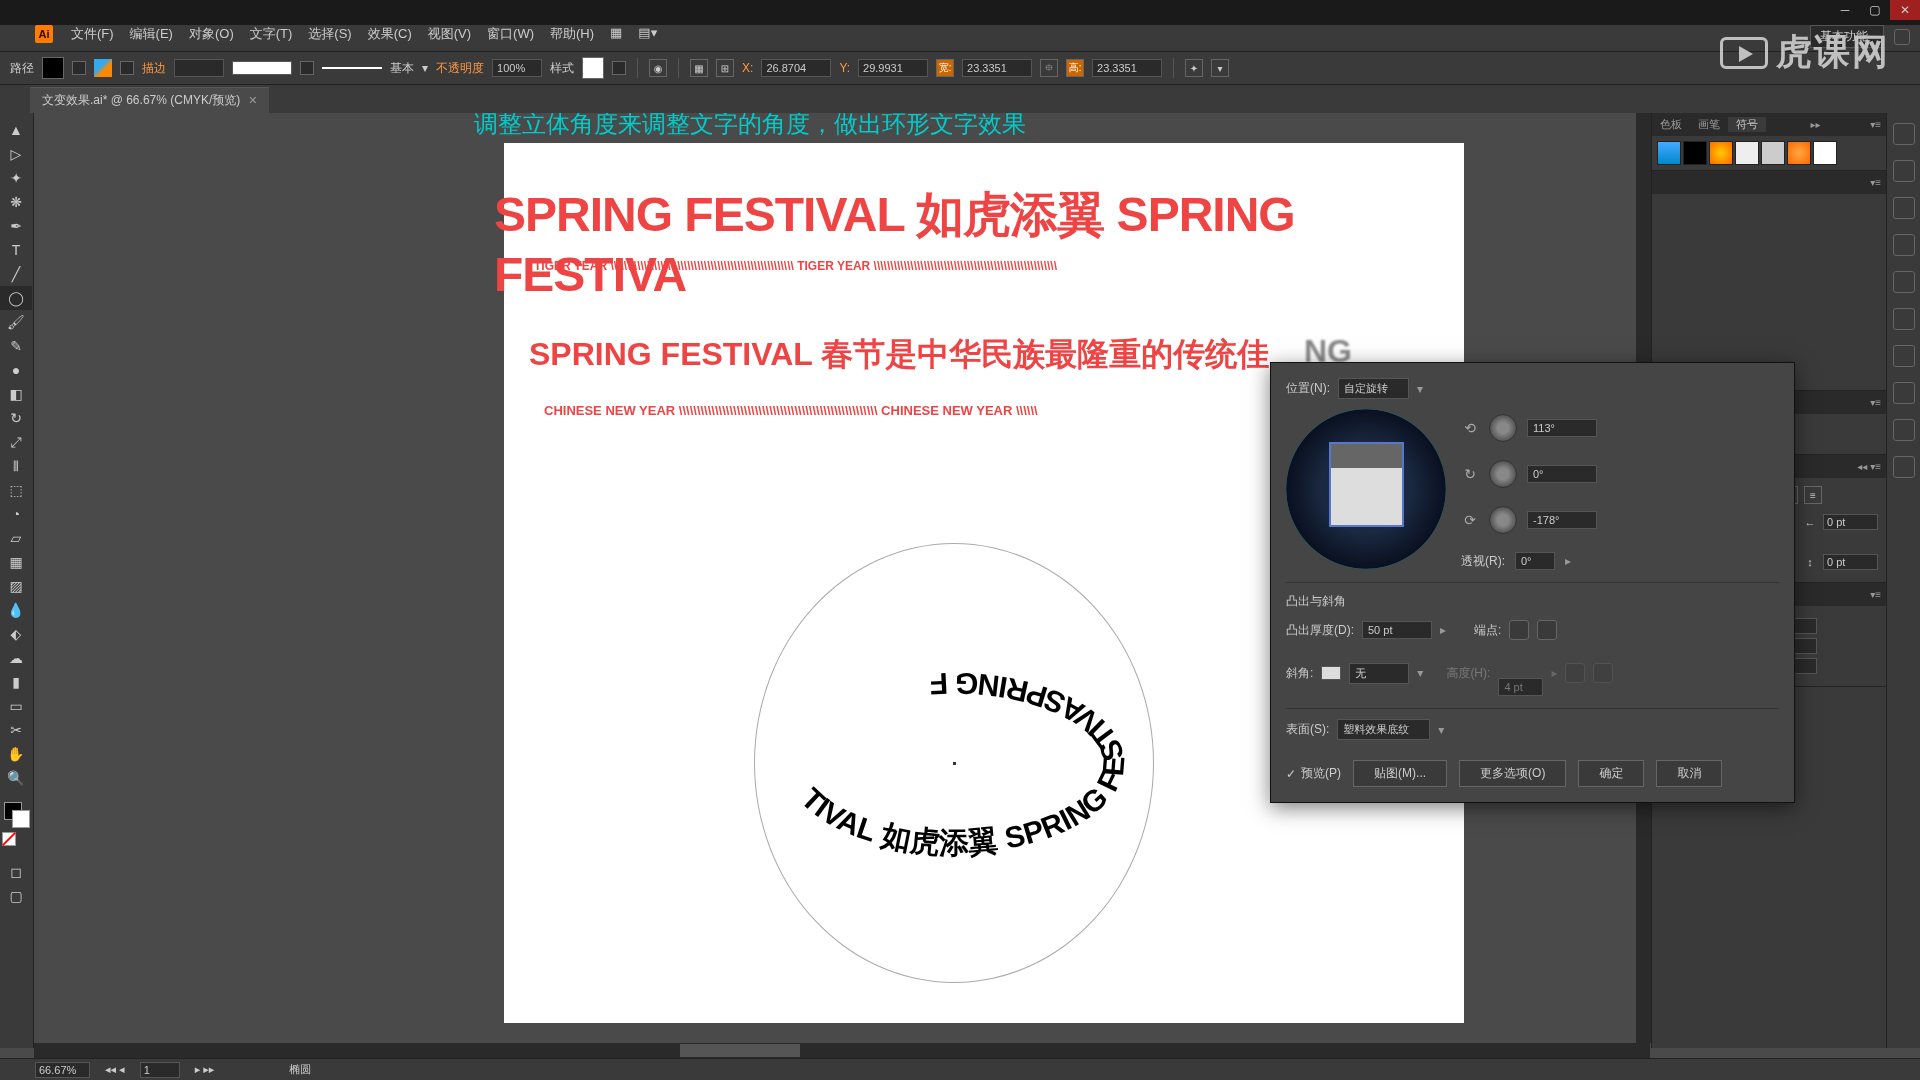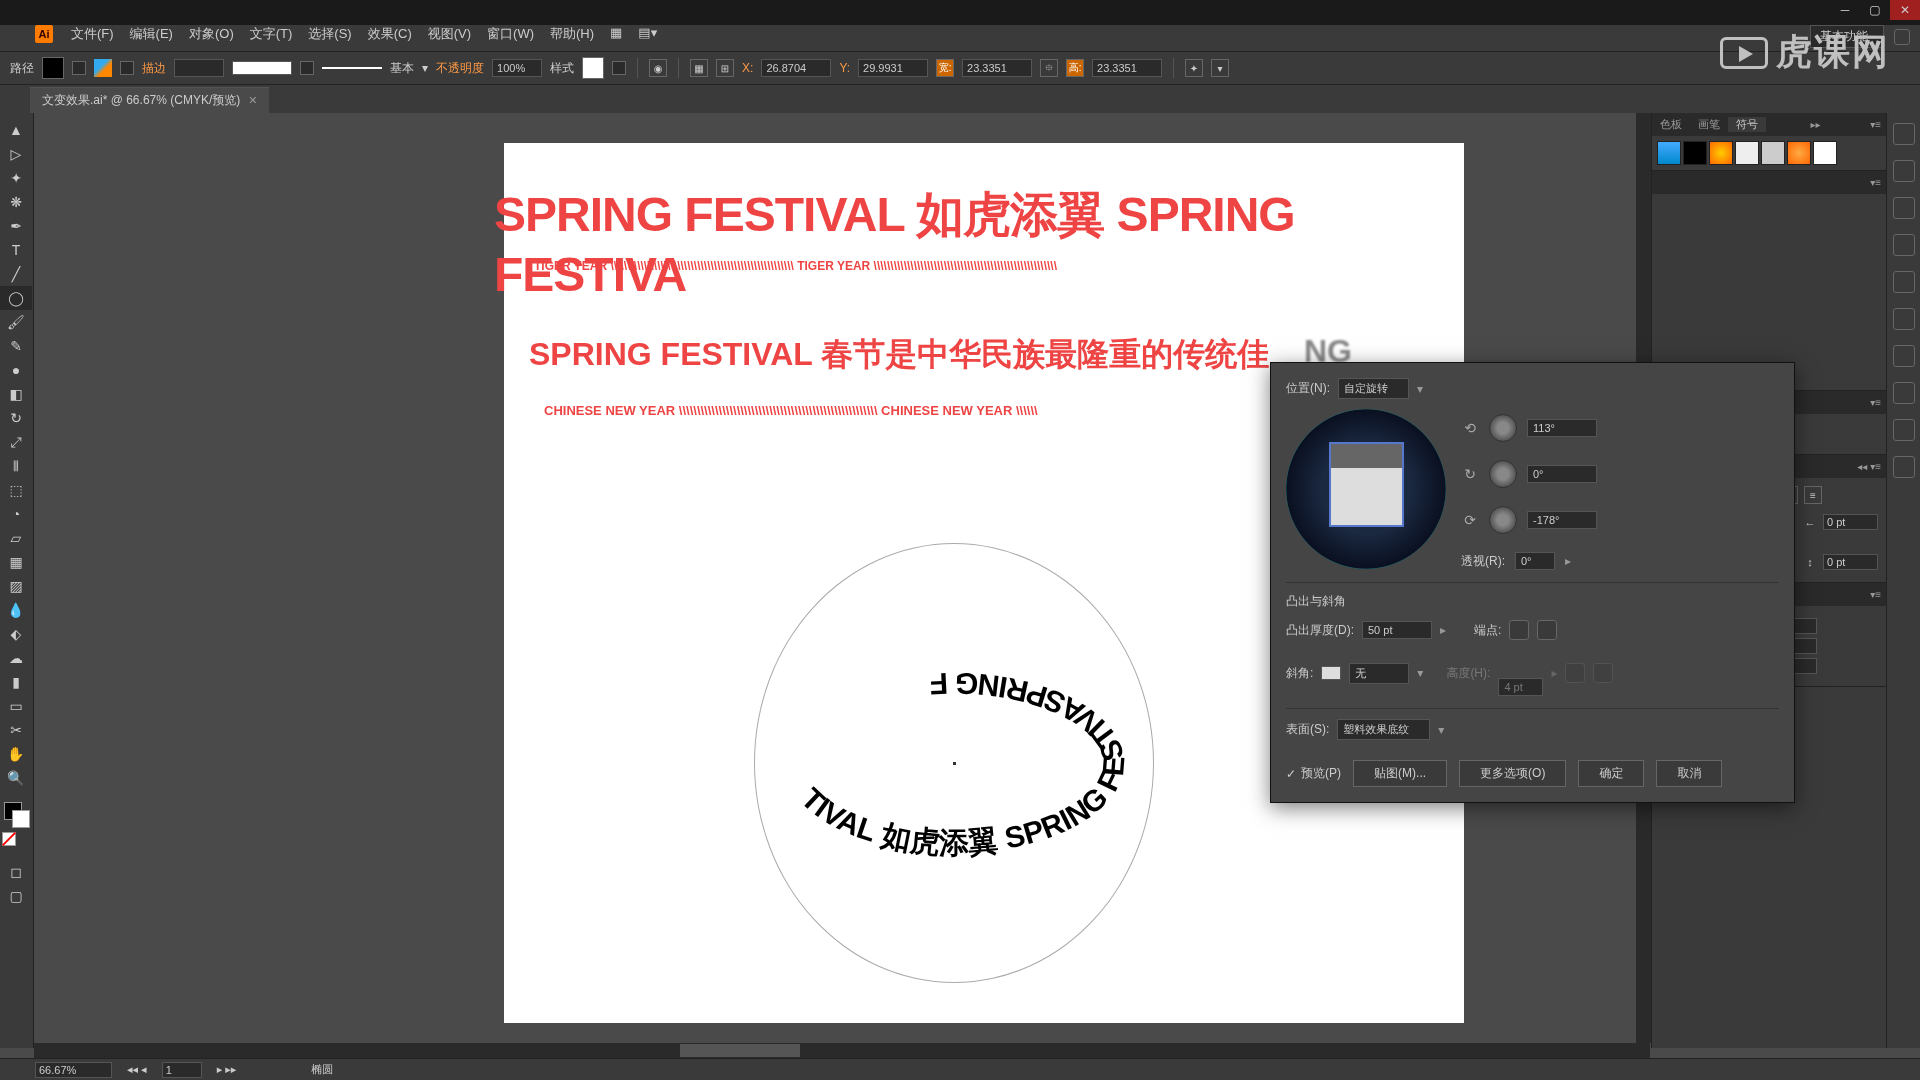--- a/index.html
+++ b/index.html
@@ -83,21 +83,21 @@
 .rot-controls{display:flex;flex-direction:column;gap:18px;padding-top:5px}
 .rot-row{display:flex;align-items:center;gap:10px}
 .rot-ico{width:18px;height:18px;display:flex;align-items:center;justify-content:center;color:#aaa;font-size:14px}
 .rot-dial{width:28px;height:28px;border-radius:50%;background:radial-gradient(circle,#888 30%,#555 70%);border:1px solid #333}
 .dlg-section{border-top:1px solid #333;margin-top:12px;padding-top:10px}
 .dlg-buttons{display:flex;gap:12px;justify-content:flex-start;margin-top:20px;align-items:center}
 .dlg-btn{background:#3a3a3a;border:1px solid #666;color:#ccc;padding:4px 20px;font-size:12px;cursor:pointer}
 .dlg-chk{display:flex;align-items:center;gap:5px}
 .bevel-btn{width:20px;height:20px;border:1px solid #666;background:#3a3a3a;border-radius:3px}
 .statusbar{position:absolute;bottom:0;left:0;right:0;height:22px;background:#3a3a3a;border-top:1px solid #222;display:flex;align-items:center;padding:0 35px;font-size:11px;color:#ccc;gap:15px}
-.sb-input{background:#2a2a2a;border:1px solid #555;color:#ccc;padding:1px 3px;width:77px;font-size:11px}
+.sb-input{background:#2a2a2a;border:1px solid #555;color:#ccc;padding:1px 3px;width:55px;font-size:11px}
 .watermark{position:absolute;right:30px;top:28px;font-size:36px;color:#c0c0c0;font-weight:bold;letter-spacing:2px;z-index:200;display:flex;align-items:center;gap:8px}
 .wm-ico{width:48px;height:32px;border:3px solid #c0c0c0;border-radius:6px;position:relative}
 .wm-ico:after{content:'';position:absolute;left:16px;top:6px;width:0;height:0;border-left:14px solid #c0c0c0;border-top:8px solid transparent;border-bottom:8px solid transparent}
 .scrollbar-h{position:absolute;bottom:22px;left:34px;right:270px;height:15px;background:#2a2a2a}
 .scrollbar-h .thumb{position:absolute;left:40%;width:120px;height:13px;background:#555;top:1px}
 .scrollbar-v{position:absolute;right:269px;top:113px;bottom:37px;width:15px;background:#2a2a2a}
 </style>
 </head>
 <body>
 
@@ -205,20 +205,21 @@
     <div class="tool-colors">
       <div class="tc-fg"></div>
       <div class="tc-bg"></div>
       <div class="tc-none"></div>
     </div>
     <div class="tool" style="margin-top:30px">◻</div>
     <div class="tool">▢</div>
   </div>
 
   <div class="canvas-area">
+    <div class="anno-text">调整立体角度来调整文字的角度，做出环形文字效果</div>
     <div class="anno-line anno-line1"></div>
     <div class="anno-arrow1"></div>
     <div class="anno-line anno-line2"></div>
     <div class="anno-arrow2"></div>
 
     <div class="canvas">
       <div class="canvas-txt ct1">SPRING FESTIVAL 如虎添翼 SPRING FESTIVA</div>
       <div class="canvas-txt ct2">TIGER YEAR \\\\\\\\\\\\\\\\\\\\\\\\\\\\\\\\\\\\\\\\\\\\\\\\\\\\\\\ TIGER YEAR \\\\\\\\\\\\\\\\\\\\\\\\\\\\\\\\\\\\\\\\\\\\\\\\\\\\\\\</div>
       <div class="canvas-txt ct3">SPRING FESTIVAL 春节是中华民族最隆重的传统佳</div>
       <div class="canvas-txt" style="top:190px;left:800px;font-size:32px;font-weight:900;color:#888;filter:blur(1px)">NG FESTIVAL</div>

